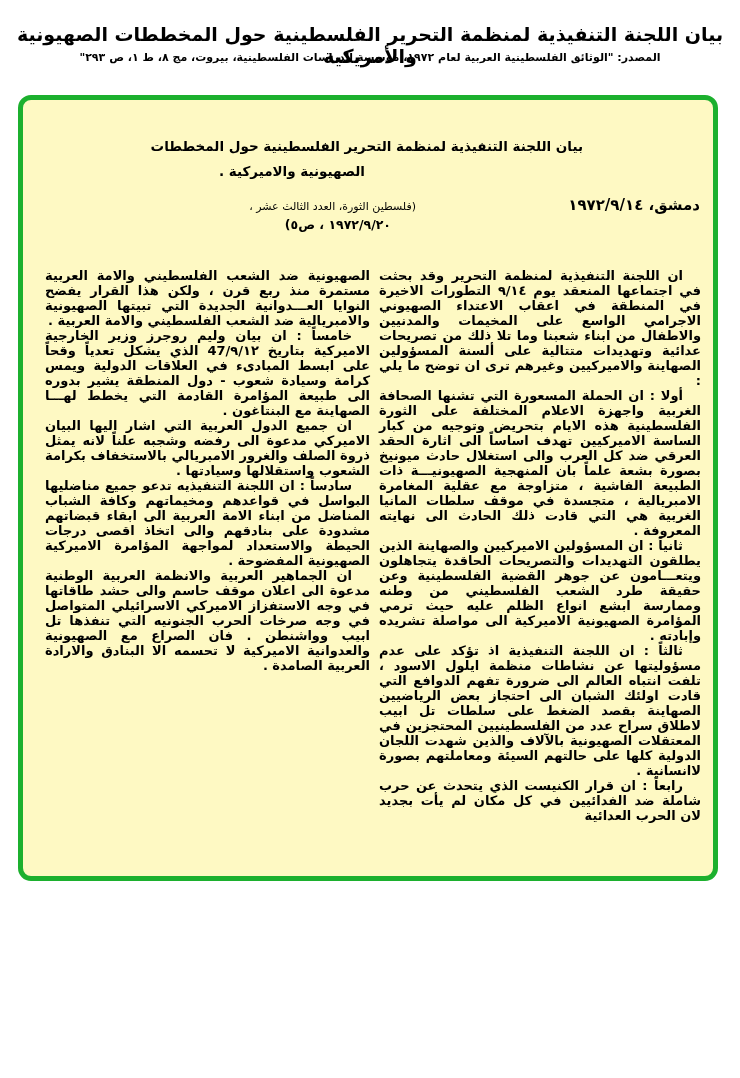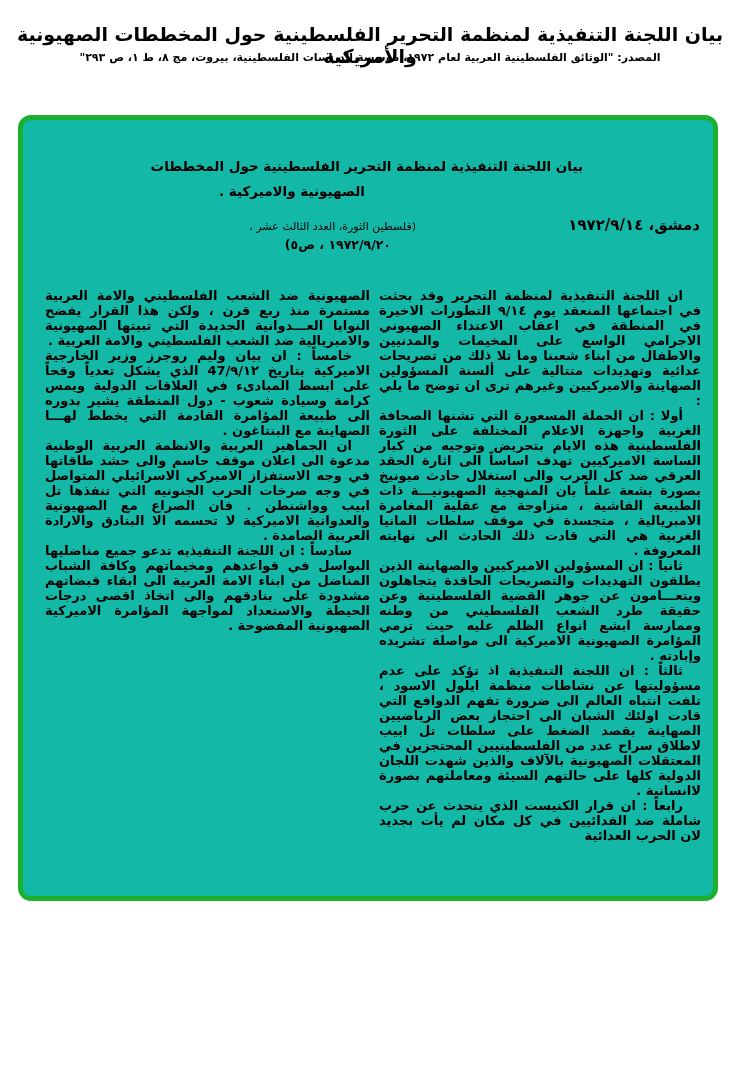--- a/index.html
+++ b/index.html
@@ -16,22 +16,21 @@
   }
   .hdr-source {
     position: absolute; top: 51px; left: 0; width: 740px;
     text-align: center; direction: rtl;
     font-size: 11px; font-weight: bold;
   }
   .doc-frame {
     position: absolute; left: 18px; top: 95px;
     width: 690px; height: 776px;
     border: 5px solid #1cb02e; border-radius: 13px;
-    background: #14b8a6;
-    margin-top: 20px;
+    background: #fef9c3;
   }
   .doc-frame > div { position: absolute; direction: rtl; }
   .doc-title1 { top: 38px; right: 130px; font-size: 13.5px; font-weight: bold; white-space: nowrap; }
   .doc-title2 { top: 63px; right: 348px; font-size: 13.5px; font-weight: bold; white-space: nowrap; }
   .dateline   { top: 96px; right: 13px;  font-size: 15px;   font-weight: bold; white-space: nowrap; }
   .cite1      { top: 100px; right: 297px; font-size: 11px; font-weight: normal; white-space: nowrap; }
   .cite2      { top: 117px; right: 322px; font-size: 12.5px; font-weight: bold; white-space: nowrap; }
   .col {
     top: 168px;
     font-size: 13px; line-height: 15px;
@@ -59,16 +58,17 @@
     <p>ان اللجنة التنفيذية لمنظمة التحرير وقد بحثت في اجتماعها المنعقد يوم ٩/١٤ التطورات الاخيرة في المنطقة في اعقاب الاعتداء الصهيوني الاجرامي الواسع على المخيمات والمدنيين والاطفال من ابناء شعبنا وما تلا ذلك من تصريحات عدائية وتهديدات متتالية على ألسنة المسؤولين الصهاينة والاميركيين وغيرهم ترى ان توضح ما يلي :</p>
     <p>أولا : ان الحملة المسعورة التي تشنها الصحافة الغربية واجهزة الاعلام المختلفة على الثورة الفلسطينية هذه الايام بتحريض وتوجيه من كبار الساسة الاميركيين تهدف اساساً الى اثارة الحقد العرقي ضد كل العرب والى استغلال حادث ميونيخ بصورة بشعة علماً بان المنهجية الصهيونيـــة ذات الطبيعة الفاشية ، متزاوجة مع عقلية المغامرة الامبريالية ، متجسدة في موقف سلطات المانيا الغربية هي التي قادت ذلك الحادث الى نهايته المعروفة .</p>
     <p>ثانياً : ان المسؤولين الاميركيين والصهاينة الذين يطلقون التهديدات والتصريحات الحاقدة يتجاهلون ويتعـــامون عن جوهر القضية الفلسطينية وعن حقيقة طرد الشعب الفلسطيني من وطنه وممارسة ابشع انواع الظلم عليه حيث ترمي المؤامرة الصهيونية الاميركية الى مواصلة تشريده وإبادته .</p>
     <p>ثالثاً : ان اللجنة التنفيذية اذ تؤكد على عدم مسؤوليتها عن نشاطات منظمة ايلول الاسود ، تلفت انتباه العالم الى ضرورة تفهم الدوافع التي قادت اولئك الشبان الى احتجاز بعض الرياضيين الصهاينة بقصد الضغط على سلطات تل ابيب لاطلاق سراح عدد من الفلسطينيين المحتجزين في المعتقلات الصهيونية بالآلاف والذين شهدت اللجان الدولية كلها على حالتهم السيئة ومعاملتهم بصورة لاانسانية .</p>
     <p>رابعاً : ان قرار الكنيست الذي يتحدث عن حرب شاملة ضد الفدائيين في كل مكان لم يأت بجديد لان الحرب العدائية</p>
   </div>
 
   <div class="col col-left">
     <p class="no-indent">الصهيونية ضد الشعب الفلسطيني والامة العربية مستمرة منذ ربع قرن ، ولكن هذا القرار يفضح النوايا العـــدوانية الجديدة التي تبيتها الصهيونية والامبريالية ضد الشعب الفلسطيني والامة العربية .</p>
     <p>خامساً : ان بيان وليم روجرز وزير الخارجية الاميركية بتاريخ 47/٩/١٢ الذي يشكل تعدياً وقحاً على ابسط المبادىء في العلاقات الدولية ويمس كرامة وسيادة شعوب - دول المنطقة يشير بدوره الى طبيعة المؤامرة القادمة التي يخطط لهـــا الصهاينة مع البنتاغون .</p>
+    <p>ان جميع الدول العربية التي اشار اليها البيان الاميركي مدعوة الى رفضه وشجبه علناً لانه يمثل ذروة الصلف والغرور الامبريالي بالاستخفاف بكرامة الشعوب واستقلالها وسيادتها .</p>
+    <p>سادساً : ان اللجنة التنفيذيه تدعو جميع مناضليها البواسل في قواعدهم ومخيماتهم وكافة الشباب المناضل من ابناء الامة العربية الى ابقاء قبضاتهم مشدودة على بنادقهم والى اتخاذ اقصى درجات الحيطة والاستعداد لمواجهة المؤامرة الاميركية الصهيونية المفضوحة .</p>
     <p>ان الجماهير العربية والانظمة العربية الوطنية مدعوة الى اعلان موقف حاسم والى حشد طاقاتها في وجه الاستفزاز الاميركي الاسرائيلي المتواصل في وجه صرخات الحرب الجنونيه التي تنفذها تل ابيب وواشنطن . فان الصراع مع الصهيونية والعدوانية الاميركية لا تحسمه الا البنادق والارادة العربية الصامدة .</p>
-    <p>سادساً : ان اللجنة التنفيذيه تدعو جميع مناضليها البواسل في قواعدهم ومخيماتهم وكافة الشباب المناضل من ابناء الامة العربية الى ابقاء قبضاتهم مشدودة على بنادقهم والى اتخاذ اقصى درجات الحيطة والاستعداد لمواجهة المؤامرة الاميركية الصهيونية المفضوحة .</p>
   </div>
 </div>
 
 </body></html>

